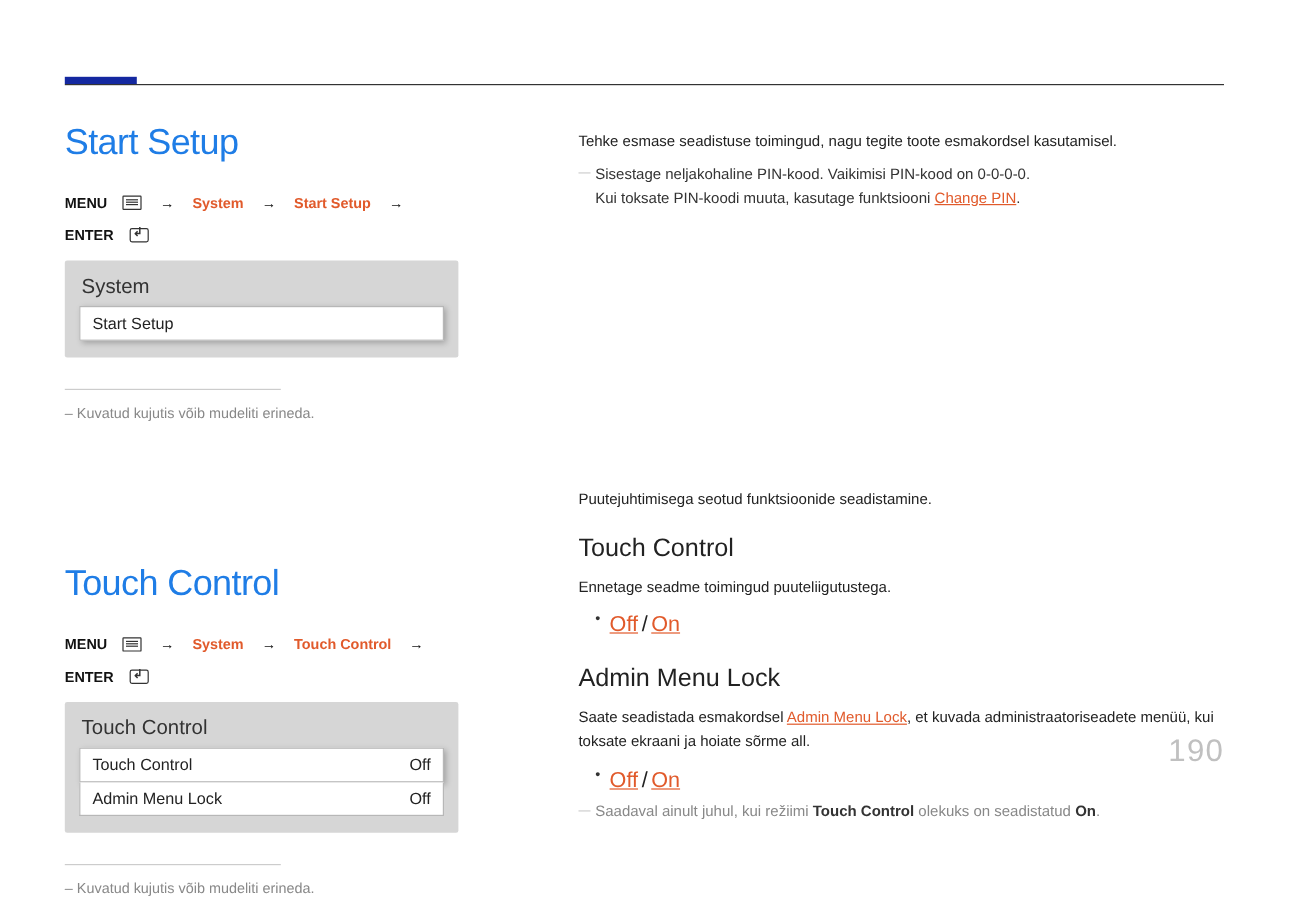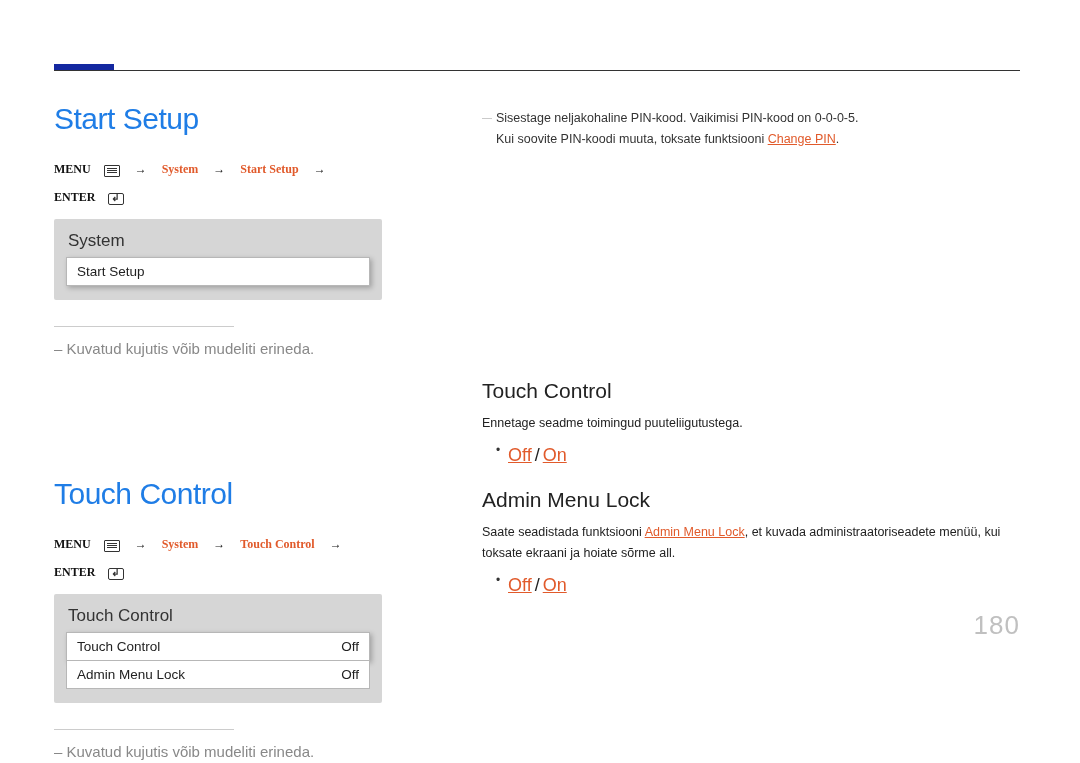--- a/index.html
+++ b/index.html
@@ -5,37 +5,37 @@
   * { box-sizing: border-box; margin: 0; padding: 0; }
   html, body { width: 1080px; height: 763px; background: #fff; font-family: Arial, Helvetica, sans-serif; color: #222; }
   .page { position: relative; width: 1080px; height: 665px; padding: 54px 60px 0 54px; }
   .top-marker { position: absolute; left: 54px; top: 64px; width: 60px; height: 6px; background: #1428a0; }
   .top-rule { position: absolute; left: 54px; right: 60px; top: 70px; height: 1px; background: #333; }
   .columns { display: flex; gap: 100px; margin-top: 48px; }
   .left-col { width: 328px; flex-shrink: 0; }
   .right-col { flex: 1; padding-top: 6px; }
   .section { margin-bottom: 56px; }
   .h-title { font-size: 30px; font-weight: 400; color: #1f7de6; letter-spacing: -0.5px; margin-bottom: 26px; }
-  .crumb { font-size: 12px; font-weight: 600; color: #111; display: flex; align-items: flex-end; flex-wrap: wrap; gap: 13px; margin-bottom: 14px; font-family: Liberation Serif, serif; }
+  .crumb { font-size: 12px; font-weight: 600; color: #111; display: flex; align-items: center; flex-wrap: wrap; gap: 13px; margin-bottom: 14px; }
   .crumb .hl { color: #e15a2b; font-weight: 600; }
   .crumb .arrow { font-weight: 400; color: #111; margin: 0 2px; }
   .crumb .ico { display: inline-block; width: 16px; height: 12px; }
   .ico-menu { border: 1px solid #333; border-radius: 1px; position: relative; }
   .ico-menu::before { content: ""; position: absolute; left: 2px; right: 2px; top: 2px; height: 1px; background: #333; box-shadow: 0 2px 0 #333, 0 4px 0 #333; }
   .ico-enter { position: relative; border: 1px solid #333; border-radius: 2px; }
   .ico-enter::after { content: "↲"; position: absolute; left: 2px; top: -2px; font-size: 10px; line-height: 12px; color: #333; }
   .menu-box { background: #d6d6d6; padding: 12px 12px 14px 12px; border-radius: 2px; }
   .menu-box-title { font-size: 17px; color: #333; margin-bottom: 6px; margin-left: 2px; }
   .menu-item, .menu-item-row { background: #fff; border: 1px solid #b7b7b7; padding: 6px 10px; font-size: 13.5px; color: #222; margin-bottom: 0; }
   .menu-item { box-shadow: 2px 2px 5px rgba(0,0,0,.25); }
   .menu-item-row { display: flex; justify-content: space-between; border-top: none; }
   .menu-item-row.first { border-top: 1px solid #b7b7b7; box-shadow: 2px 2px 5px rgba(0,0,0,.25); }
   .menu-item-row.shadow { box-shadow: 2px 2px 5px rgba(0,0,0,.25); }
   .sep-line { border: none; border-top: 1px solid #ccc; margin: 26px 0 10px 0; width: 180px; }
-  .footnote { font-size: 15px; color: #888; line-height: 1.6; }
+  .footnote { font-size: 12px; color: #888; line-height: 1.6; }
   .footnote-dash::before { content: "–  "; color: #888; }
   .body-text { font-size: 12.5px; color: #222; line-height: 1.65; margin-bottom: 6px; }
   .note-line { font-size: 12.5px; color: #888; line-height: 1.65; margin-bottom: 4px; padding-left: 14px; position: relative; }
   .note-line::before { content: "—"; position: absolute; left: 0; color: #bbb; font-size: 10px; top: 2px; }
   .note-line .dark { color: #333; }
   .accent { color: #e15a2b; text-decoration: underline; }
   .h2 { font-size: 21px; font-weight: 400; color: #222; margin: 18px 0 10px 0; }
   .bullet { font-size: 18px; color: #222; padding-left: 26px; position: relative; line-height: 1.7; }
   .bullet::before { content: "•"; position: absolute; left: 14px; color: #333; font-size: 12px; }
   .bullet .accent { color: #e15a2b; }
@@ -108,39 +108,44 @@
         </div>
 
         <hr class="sep-line">
         <div class="footnote footnote-dash">Kuvatud kujutis võib mudeliti erineda.</div>
       </div>
     </div>
 
     <div class="right-col">
 
       <div style="margin-bottom: 230px;">
+        <p class="body-text">Tehke esmase seadistuse toimingud, nagu tegite toote esmakordsel kasutamisel.</p>
         <p class="note-line">
-          <span class="dark">Sisestage neljakohaline PIN-kood. Vaikimisi PIN-kood on 0-0-0-5.</span><br>
-          <span class="dark">Kui soovite PIN-koodi muuta, toksate funktsiooni </span><span class="accent">Change PIN</span><span class="dark">.</span>
+          <span class="dark">Sisestage neljakohaline PIN-kood. Vaikimisi PIN-kood on 0-0-0-0.</span><br>
+          <span class="dark">Kui toksate PIN-koodi muuta, kasutage funktsiooni </span><span class="accent">Change PIN</span><span class="dark">.</span>
         </p>
       </div>
 
       <div>
+        <p class="body-text">Puutejuhtimisega seotud funktsioonide seadistamine.</p>
 
         <h2 class="h2">Touch Control</h2>
         <p class="body-text">Ennetage seadme toimingud puuteliigutustega.</p>
         <p class="bullet">
           <span class="accent">Off</span><span class="slash">/</span><span class="accent">On</span>
         </p>
 
         <h2 class="h2">Admin Menu Lock</h2>
         <p class="body-text">
-          <span>Saate seadistada funktsiooni </span><span class="accent">Admin Menu Lock</span><span>, et kuvada administraatoriseadete menüü, kui toksate ekraani ja hoiate sõrme all.</span>
+          <span>Saate seadistada esmakordsel </span><span class="accent">Admin Menu Lock</span><span>, et kuvada administraatoriseadete menüü, kui toksate ekraani ja hoiate sõrme all.</span>
         </p>
         <p class="bullet">
           <span class="accent">Off</span><span class="slash">/</span><span class="accent">On</span>
+        </p>
+        <p class="note-line">
+          <span>Saadaval ainult juhul, kui režiimi </span><b style="font-weight:600;color:#333;">Touch Control</b><span> olekuks on seadistatud </span><b style="font-weight:600;color:#333;">On</b><span>.</span>
         </p>
       </div>
     </div>
   </div>
 
-  <div class="page-num">180</div>
+  <div class="page-num">190</div>
 </div>
 
 </body></html>

